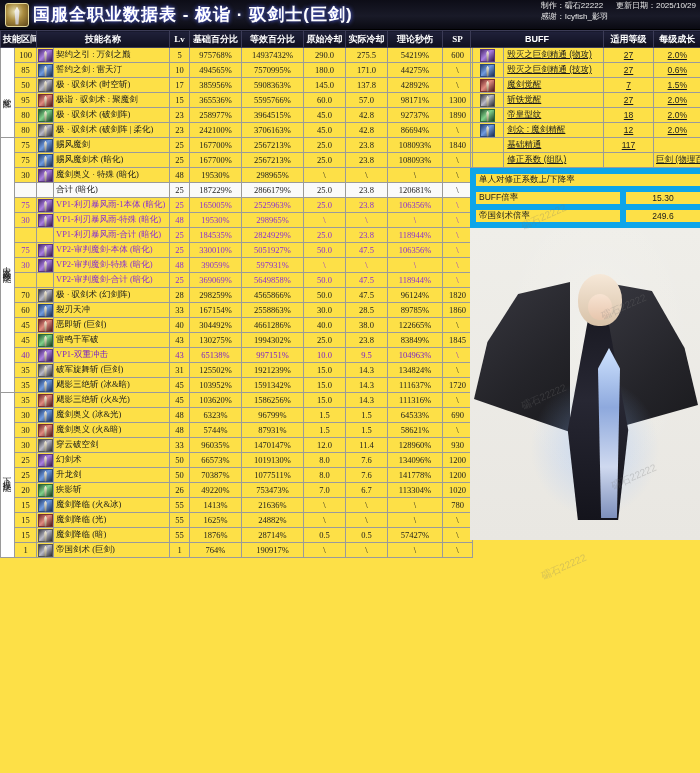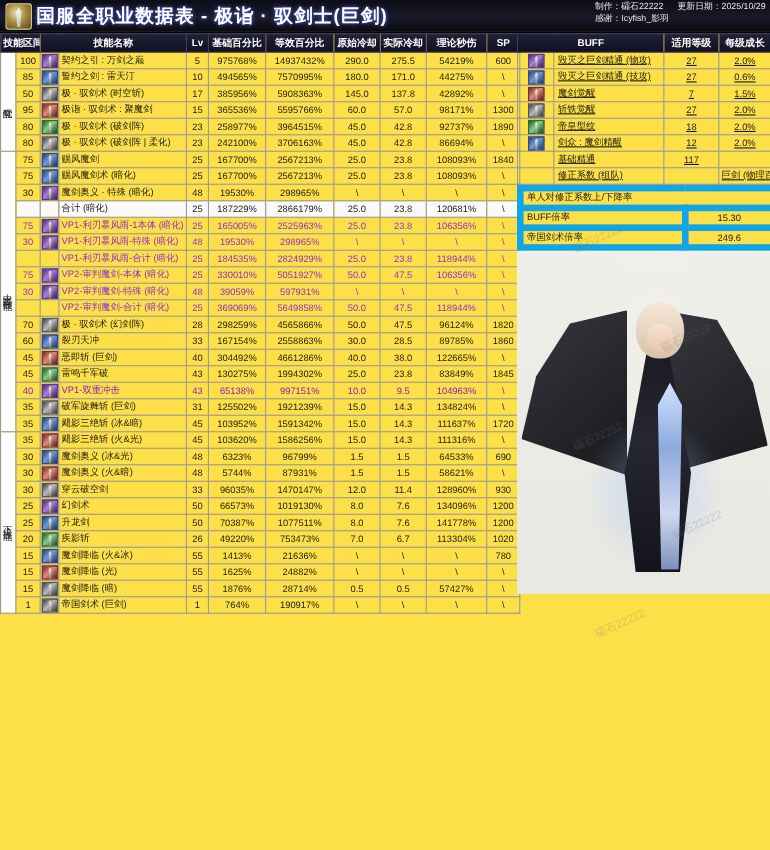--- a/index.html
+++ b/index.html
@@ -48,21 +48,21 @@
   }
   .header .meta .col { text-align:left; }
   .header .meta .col2 { text-align:left; }
 
   
   .body-wrap { display:flex; align-items:flex-start; }
   .left { width:470px; }
   .right { width:230px; position:relative; }
 
   
-  table.main { border-collapse:collapse; width:470px; table-layout:fixed; }
+  table.main { border-collapse:collapse; width:470px; table-layout:fixed;font-family:Liberation Serif, serif; }
   table.main th, table.main td {
     border:1px solid #9a9a9a; padding:0 2px; height:15px;
     font-size:8.5px; text-align:center; white-space:nowrap; overflow:hidden;
   }
   table.main thead th {
     background: linear-gradient(180deg,#20213a,#101020);
     color:#fff; font-weight:bold; height:17px; font-size:9px;
     border-color:#3b3b55;
   }
   .c-sec { width:14px; }

